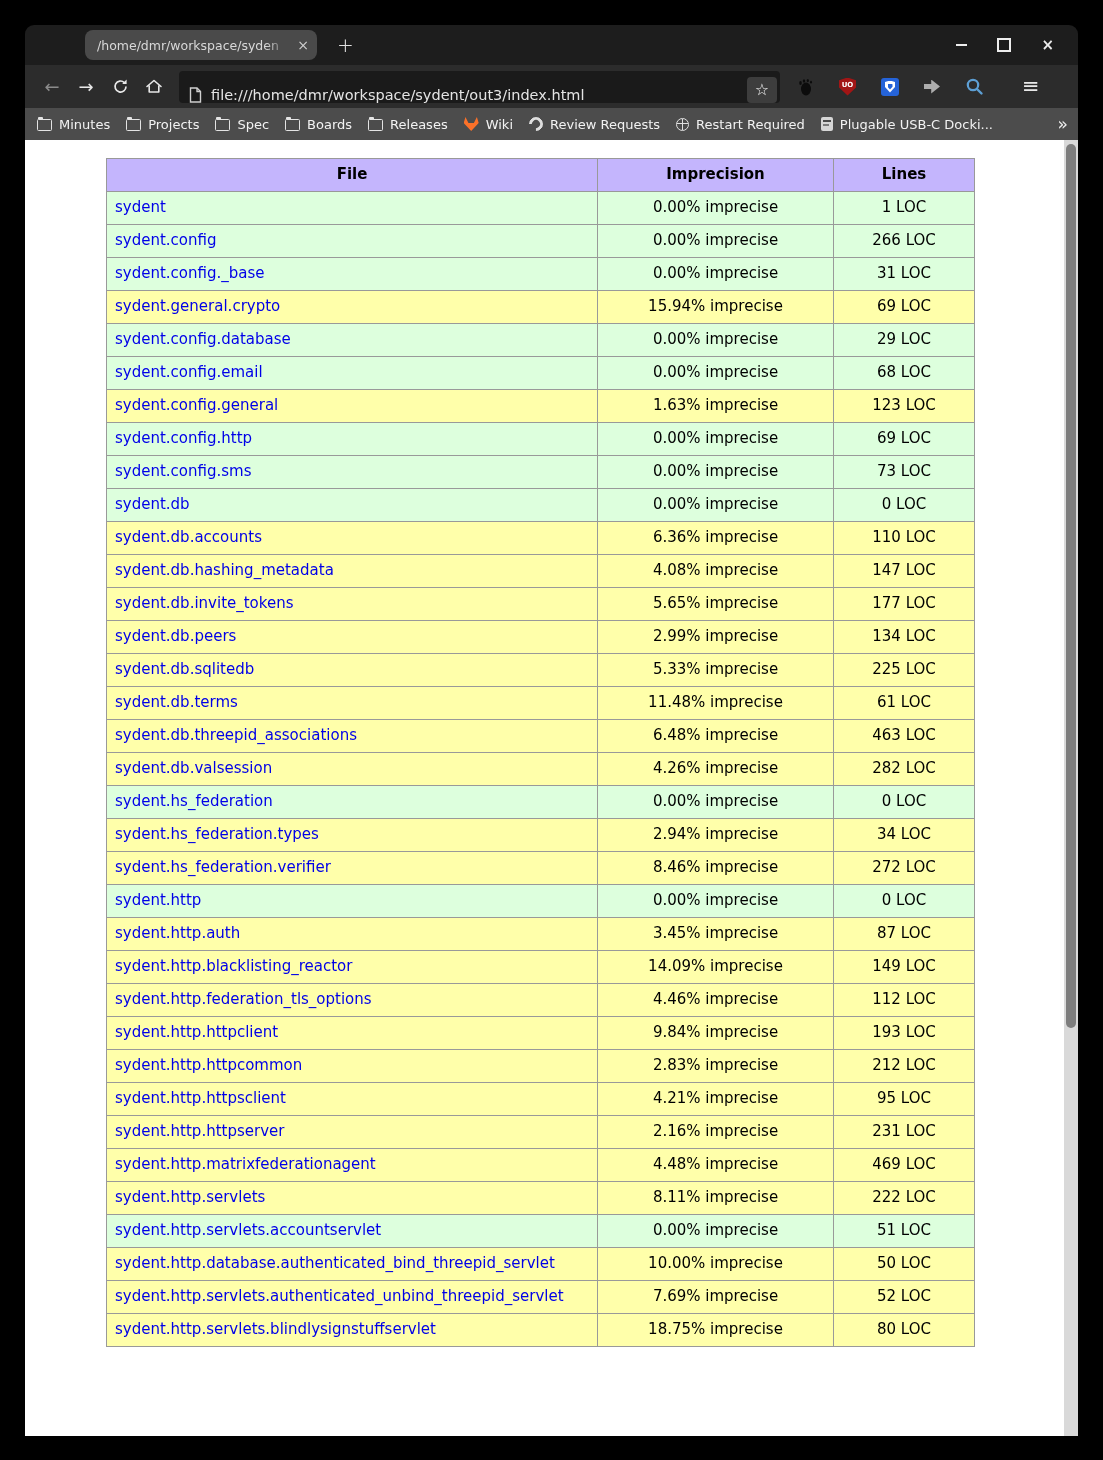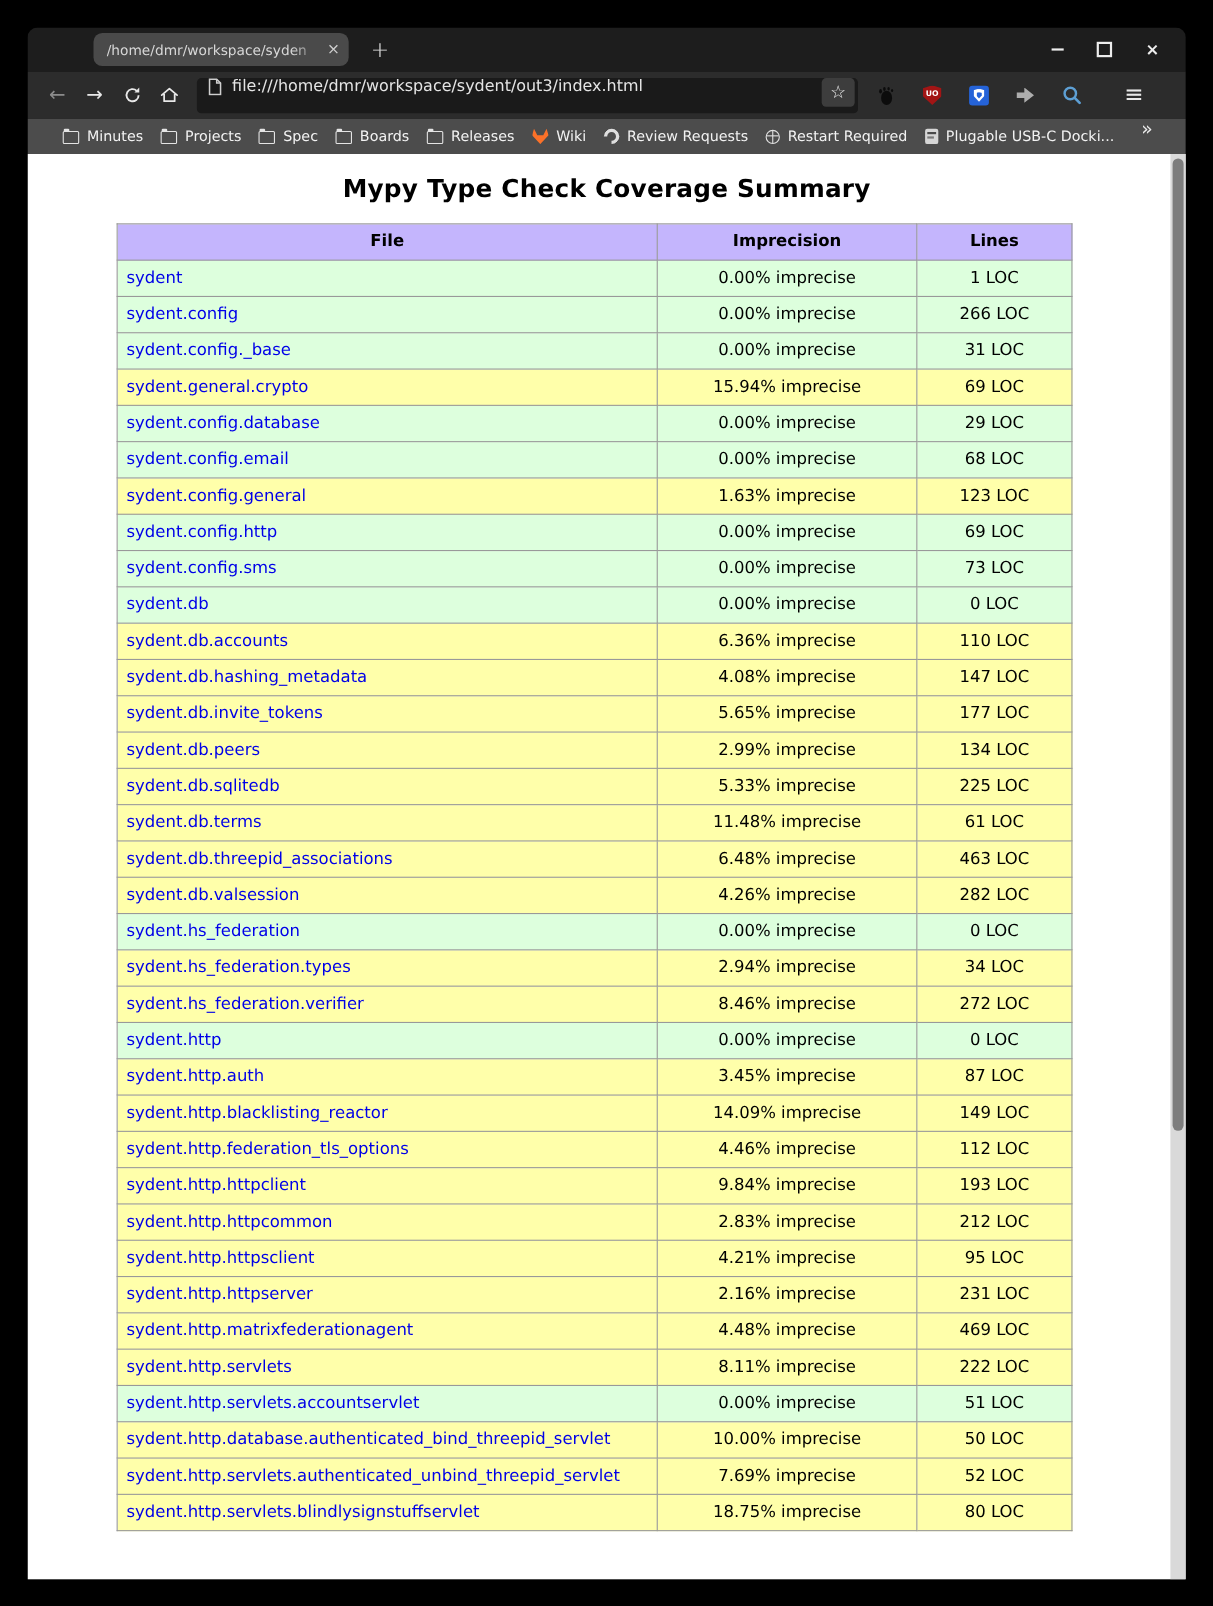--- a/index.html
+++ b/index.html
@@ -23,40 +23,40 @@
   .wc-max{width:10px;height:10px;border:2px solid #ededed;}
   .wc-close{color:#ededed;font-size:15px;font-weight:bold;line-height:1;}
 
   
   .navbar{height:43px;background:#2c2c2c;display:flex;align-items:center;
           padding:0 10px;flex:0 0 auto;}
   .nav-btn{width:34px;height:32px;display:flex;align-items:center;justify-content:center;
            color:#e8e8e8;font-size:18px;}
   .nav-btn.dim{color:#8b8b8b;}
   .urlbar{width:588px;height:32px;background:#1a1a1a;border-radius:4px;display:flex;
-          align-items:flex-start;padding:0 3px 0 10px;margin-left:8px;color:#e4e4e4;
+          align-items:flex-end;padding:0 3px 0 10px;margin-left:8px;color:#e4e4e4;
           font-size:14.5px;}
   .url-text{flex:1;white-space:nowrap;overflow:hidden;margin-left:9px;}
   .star-box{width:30px;height:26px;border-radius:4px;background:#3d3d3d;display:flex;
             align-items:center;justify-content:center;color:#f0f0f0;font-size:16px;}
   .ext-area{display:flex;align-items:center;gap:25px;margin-left:16px;}
   .ublock{width:17px;height:18px;background:#a21515;
           clip-path:polygon(50% 0,100% 15%,100% 55%,50% 100%,0 55%,0 15%);
           color:#fff;font-size:7px;font-weight:bold;text-align:center;line-height:15px;}
   .bitwarden{width:18px;height:18px;background:#2563d8;border-radius:3px;position:relative;}
   .bitwarden::before{content:"";position:absolute;left:4px;top:3px;width:10px;height:12px;
           background:#fff;clip-path:polygon(50% 0,100% 12%,100% 55%,50% 100%,0 55%,0 12%);}
   .bitwarden::after{content:"";position:absolute;left:6.5px;top:6px;width:5px;height:6px;
           background:#2563d8;clip-path:polygon(50% 0,100% 12%,100% 55%,50% 100%,0 55%,0 12%);}
   .ext-arrow{width:16px;height:14px;background:#adadad;
           clip-path:polygon(0 32%,45% 32%,45% 0,100% 50%,45% 100%,45% 68%,0 68%);}
   .menu-btn{color:#e8e8e8;font-size:21px;margin-left:13px;line-height:1;}
 
   
-  .bmbar{height:32px;background:#4c4c4c;display:flex;padding:0 24px;
+  .bmbar{height:32px;background:#4c4c4c;display:flex;align-items:center;padding:0 4px;
          color:#f2f2f2;font-size:13px;flex:0 0 auto;}
   .bm{display:flex;align-items:center;gap:7px;padding:3px 8px;white-space:nowrap;}
   .bm-ico{display:inline-block;position:relative;}
   .bm-ico.folder{width:13px;height:10px;border:1.4px solid #e4e4e4;border-radius:1.5px;margin-top:2px;}
   .bm-ico.folder::before{content:"";position:absolute;left:0;top:-3.5px;width:5px;height:2px;
         background:#e4e4e4;border-radius:1px 1px 0 0;}
   .bm-ico.gitlab{width:15px;height:14px;background:#fb7129;
         clip-path:polygon(50% 100%,0 42%,12% 0,32% 42%,68% 42%,88% 0,100% 42%);}
   .bm-ico.github{width:14px;height:14px;border-radius:50%;border:3px solid #dedede;
         border-bottom-color:transparent;box-sizing:border-box;transform:rotate(45deg);}
@@ -194,21 +194,20 @@
       </span>
 
       <span class="bm">
         <span class="bm-ico doc"></span>
         <span>Plugable USB-C Docki...</span>
       </span>
     <span class="bm-chevron">»</span>
     </div>
 
   <div class="content">
-    <h1>Mypy Type Check Coverage Summary</h1>
 
     <table>
       <colgroup>
           <col class="c-file">
           <col class="c-impr">
           <col class="c-lines">
         </colgroup>
       <thead>
         <tr>
           <th>File</th>

